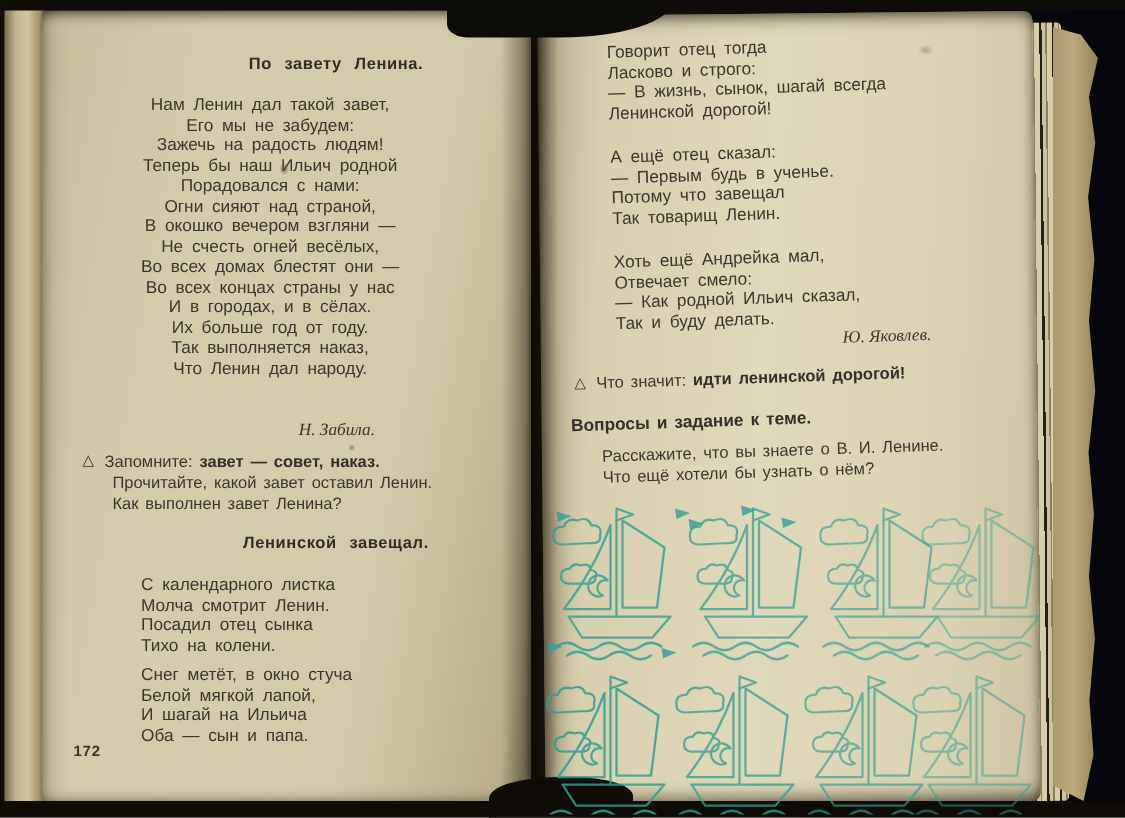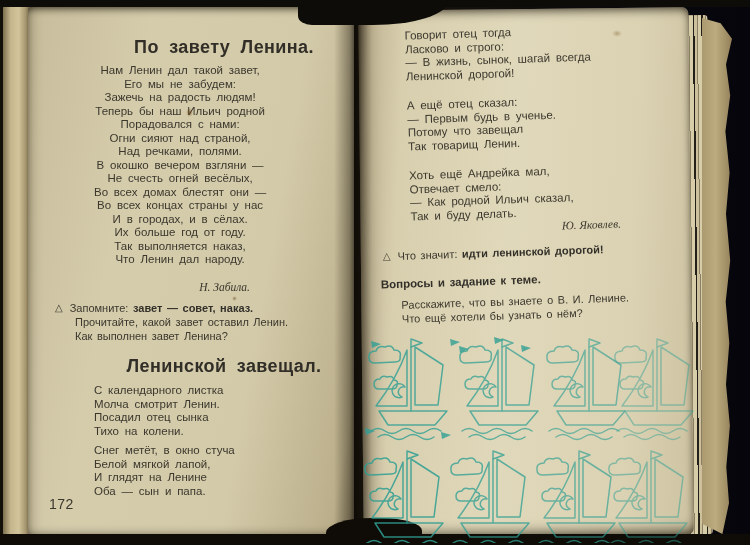--- a/index.html
+++ b/index.html
@@ -61,35 +61,35 @@
   .bottom-shade{position:absolute;left:0;bottom:0;width:750px;height:11px;background:#0f0c07;z-index:4;}
 
   .stain{position:absolute;border-radius:50%;z-index:3;pointer-events:none;}
   .stain-a{left:186px;top:108px;width:7px;height:9px;background:radial-gradient(closest-side,rgba(110,75,30,.7),rgba(110,75,30,0));}
   .stain-b{left:232px;top:296px;width:5px;height:5px;background:radial-gradient(closest-side,rgba(100,70,30,.55),rgba(100,70,30,0));}
   .stain-c{left:612px;top:30px;width:10px;height:7px;background:radial-gradient(closest-side,rgba(120,90,40,.4),rgba(120,90,40,0));}
 
   
   .abs{position:absolute;}
   .poem-title{
-    font-weight:bold;font-size:18px;color:#312e27;letter-spacing:.4px;word-spacing:5px;
+    font-weight:bold;font-size:11px;color:#312e27;letter-spacing:.4px;word-spacing:5px;
     text-align:center;white-space:nowrap;
   }
   .poem .pline, .pline{
     font-size:11.5px;line-height:13.5px;color:#3b372d;word-spacing:2.6px;white-space:nowrap;
   }
   .author{
     font-family:"Liberation Serif", serif;font-style:italic;font-size:11.5px;color:#3b372d;
     text-align:right;white-space:nowrap;
   }
   .task{font-size:11px;line-height:14px;color:#3b372d;word-spacing:1.5px;white-space:nowrap;}
   .task .b, .b{font-weight:bold;color:#33302a;}
   .tri{display:inline-block;font-size:10px;vertical-align:1px;margin-right:7px;color:#3b372d;}
   .qhead{font-weight:bold;font-size:11.5px;color:#33302a;word-spacing:1.5px;white-space:nowrap;}
-  .pagenum{font-weight:normal;font-size:14px;color:#3b372d;letter-spacing:.5px;}
+  .pagenum{font-weight:bold;font-size:10px;color:#3b372d;letter-spacing:.5px;}
   .right-text{transform:rotate(-1.3deg);transform-origin:20px 200px;}
 
   
   #boats{position:absolute;left:352px;top:324px;z-index:5;pointer-events:none;}
 </style>
 </head>
 <body>
 
 <div class="scene">
 
@@ -98,21 +98,20 @@
   <div class="page page-left">
     <div class="abs poem-title" style="left:66px;top:30px;width:260px;">По завету Ленина.</div>
 
     <div class="abs poem" style="left:66px;top:57px;text-align:center;">
         <div class="pline">Нам Ленин дал такой завет,</div>
         <div class="pline">Его мы не забудем:</div>
         <div class="pline">Зажечь на радость людям!</div>
         <div class="pline">Теперь бы наш Ильич родной</div>
         <div class="pline">Порадовался с нами:</div>
         <div class="pline">Огни сияют над страной,</div>
-        <div class="pline">Над речками, полями.</div>
         <div class="pline">В окошко вечером взгляни —</div>
         <div class="pline">Не счесть огней весёлых,</div>
         <div class="pline">Во всех домах блестят они —</div>
         <div class="pline">Во всех концах страны у нас</div>
         <div class="pline">И в городах, и в сёлах.</div>
         <div class="pline">Их больше год от году.</div>
         <div class="pline">Так выполняется наказ,</div>
         <div class="pline">Что Ленин дал народу.</div>
       </div>
 
@@ -133,21 +132,21 @@
 
     <div class="abs poem" style="left:66px;top:377px;">
         <div class="pline">С календарного листка</div>
         <div class="pline">Молча смотрит Ленин.</div>
         <div class="pline">Посадил отец сынка</div>
         <div class="pline">Тихо на колени.</div>
       </div>
     <div class="abs poem" style="left:66px;top:437px;">
         <div class="pline">Снег метёт, в окно стуча</div>
         <div class="pline">Белой мягкой лапой,</div>
-        <div class="pline">И глядят на Ленине</div>
+        <div class="pline">И шагай на Ильича</div>
         <div class="pline">Оба — сын и папа.</div>
       </div>
 
     <div class="abs pagenum" style="left:21px;top:489px;">172</div>
   </div>
 
   <div class="page page-right">
     <div class="right-text">
       <div class="abs poem" style="left:50px;top:20px;">
           <div class="pline">Говорит отец тогда</div>

